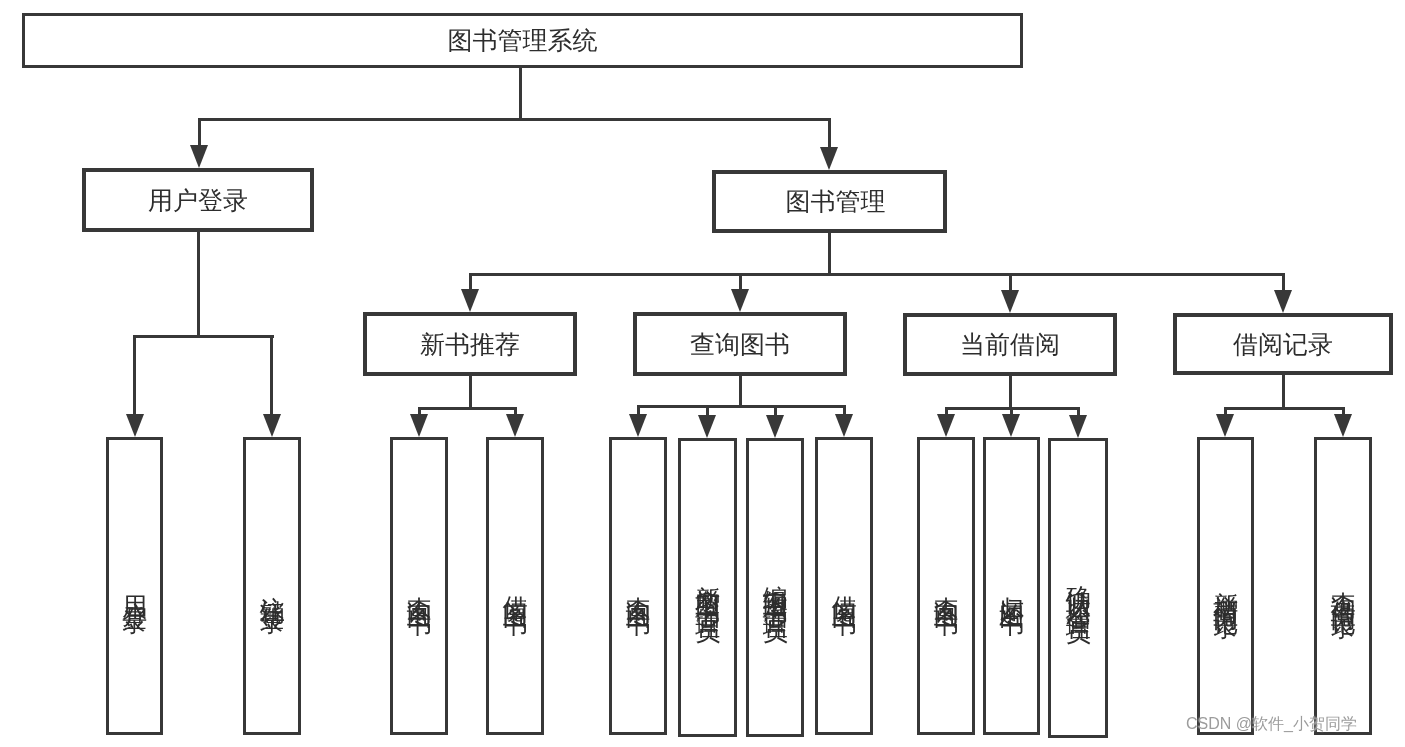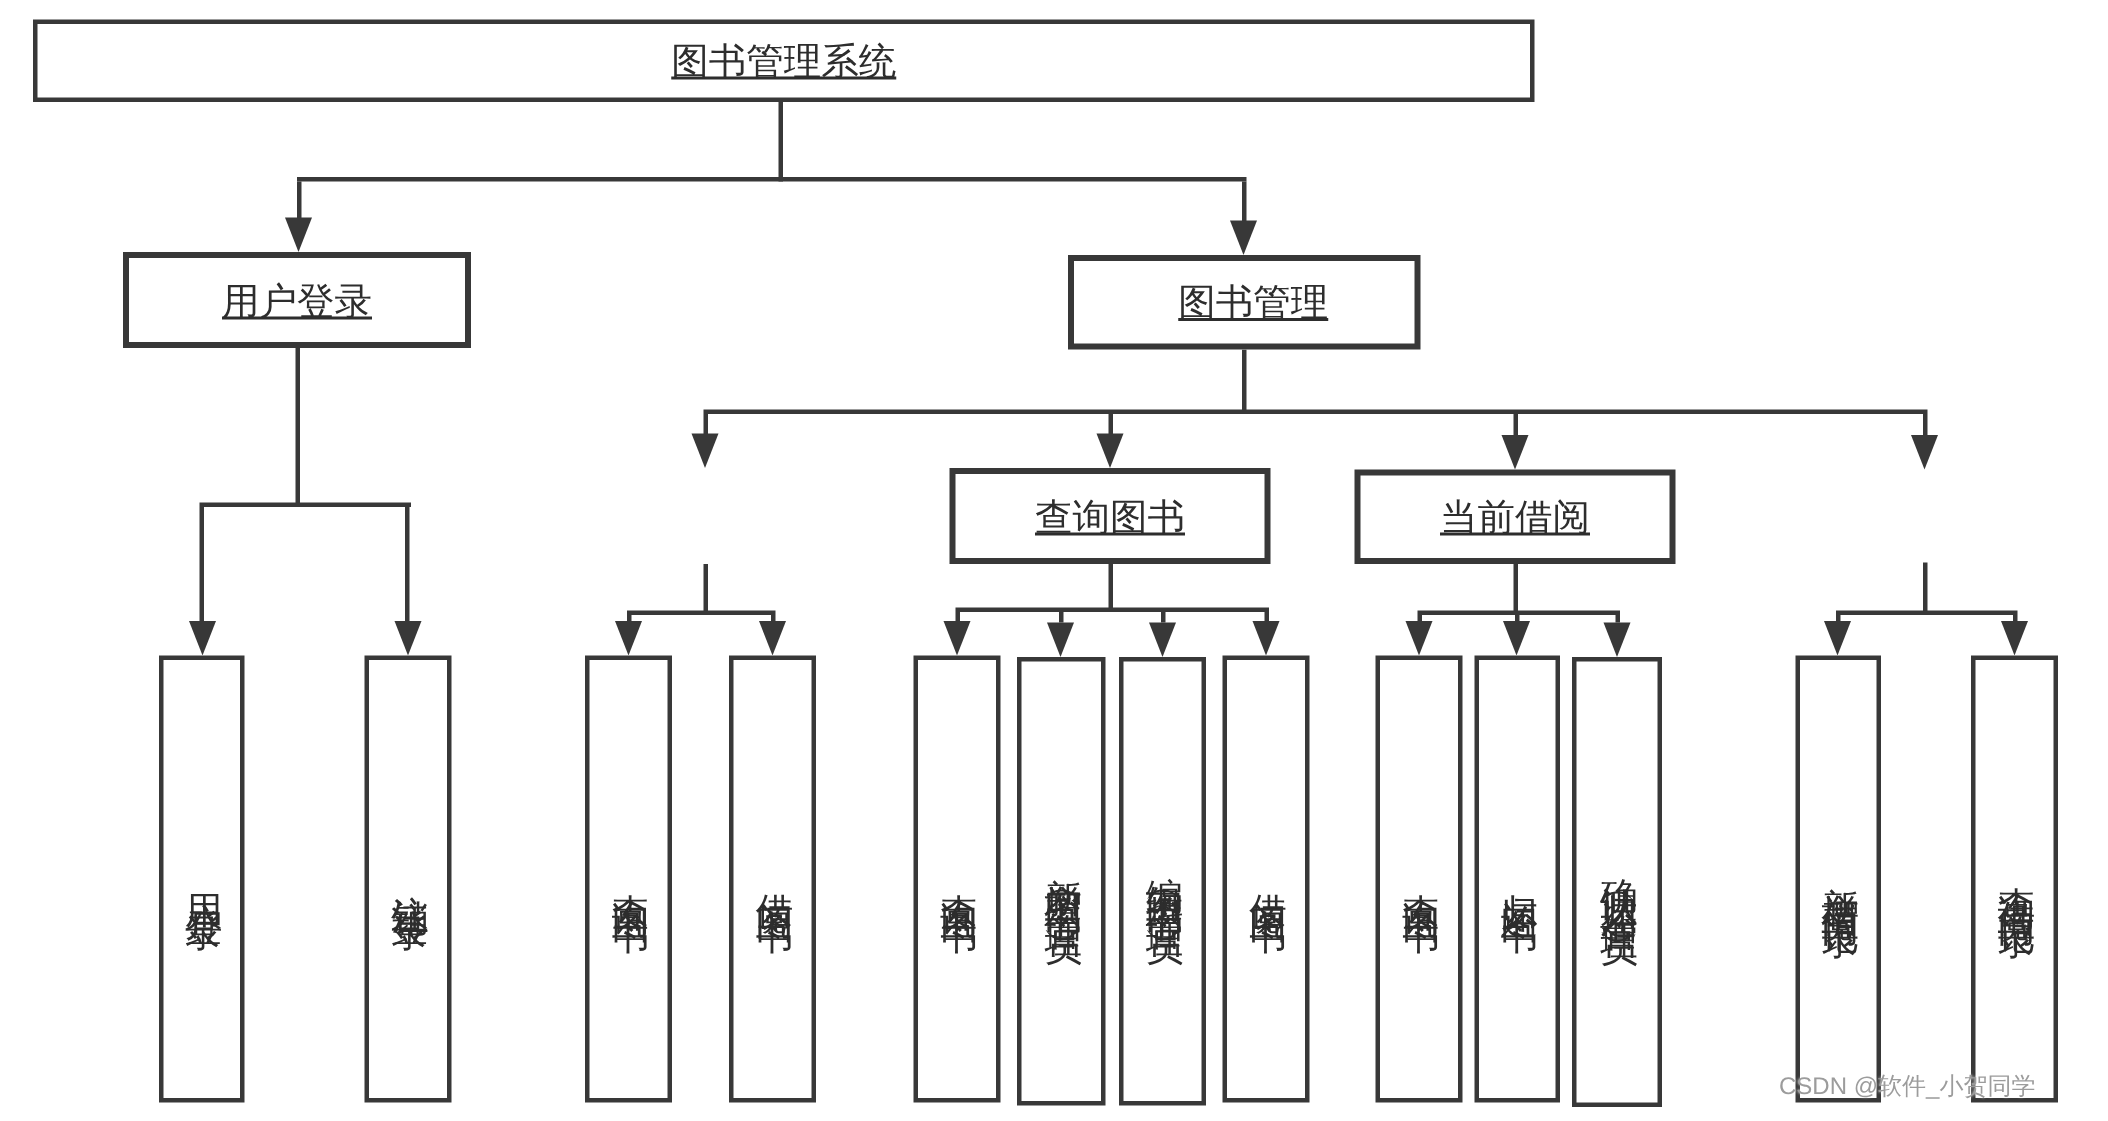--- a/index.html
+++ b/index.html
@@ -22,21 +22,20 @@
     position: absolute;
     background: #ffffff;
     border: 3px solid var(--line);
     display: flex;
     align-items: center;
     justify-content: center;
     color: var(--text);
     font-size: 25px;
     text-align: center;
     z-index: 2;
-    text-decoration: underline;
   }
   .box.lv { border-width: 4px; }
   .leaf {
     position: absolute;
     top: 437px;
     height: 298px;
     background: #ffffff;
     border: 3px solid var(--line);
     display: flex;
     align-items: center;
@@ -107,25 +106,31 @@
   <div class="hline" style="left:468.5px; top:273px; width:816px;"></div>
   <div class="vline" style="left:468.5px; top:276px; height:14px;"></div>
   <div class="arrowhead" style="left:461px; top:289px;"></div>
   <div class="vline" style="left:738.5px; top:276px; height:14px;"></div>
   <div class="arrowhead" style="left:731px; top:289px;"></div>
   <div class="vline" style="left:1008.5px; top:276px; height:14px;"></div>
   <div class="arrowhead" style="left:1001px; top:290px;"></div>
   <div class="vline" style="left:1281.5px; top:276px; height:15px;"></div>
   <div class="arrowhead" style="left:1274px; top:290px;"></div>
 
+  <div class="box lv" style="left:363px; top:312px; width:214px; height:64px;">
+    <span>新书推荐</span>
+  </div>
   <div class="box lv" style="left:633px; top:312px; width:214px; height:64px;">
     <span>查询图书</span>
   </div>
   <div class="box lv" style="left:903px; top:313px; width:214px; height:63px;">
     <span>当前借阅</span>
+  </div>
+  <div class="box lv" style="left:1173px; top:313px; width:220px; height:62px;">
+    <span>借阅记录</span>
   </div>
 
   <div class="vline" style="left:468.5px; top:376px; height:34px;"></div>
   <div class="hline" style="left:417.5px; top:407px; width:99px;"></div>
   <div class="vline" style="left:417.5px; top:410px; height:5px;"></div>
   <div class="arrowhead" style="left:410px; top:414px;"></div>
   <div class="vline" style="left:513.5px; top:410px; height:5px;"></div>
   <div class="arrowhead" style="left:506px; top:414px;"></div>
 
   <div class="vline" style="left:738.5px; top:376px; height:32px;"></div>

